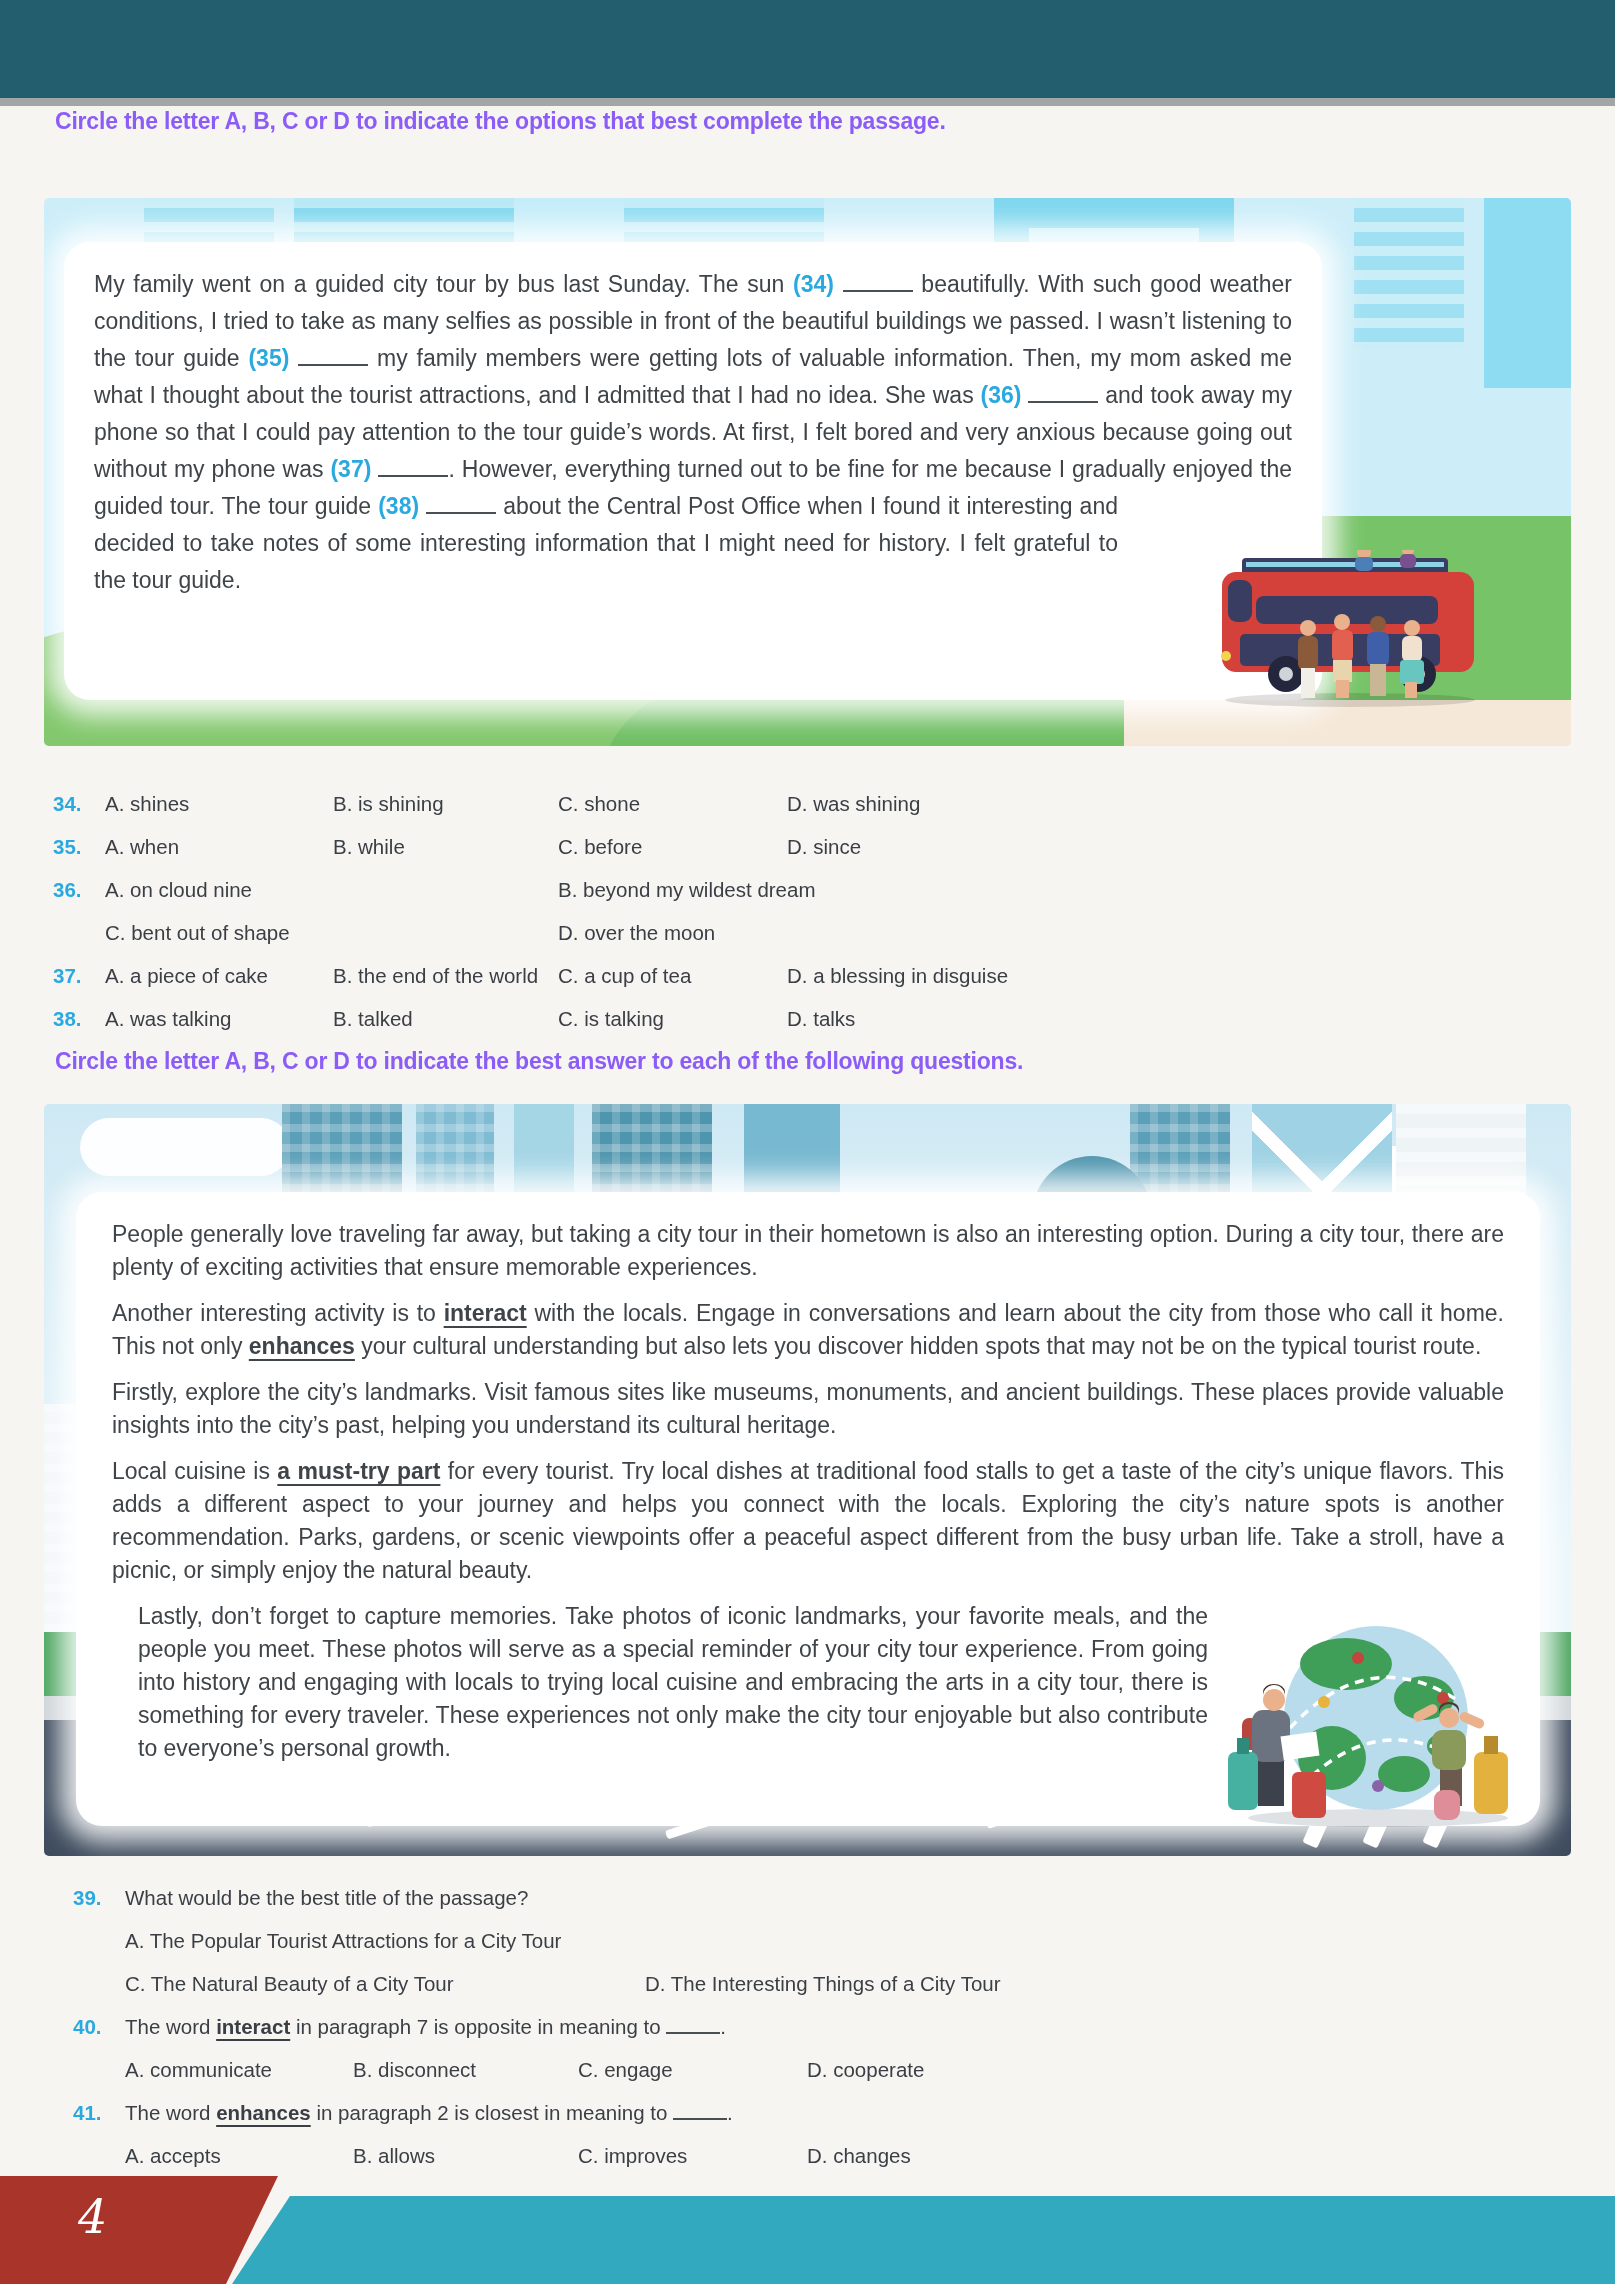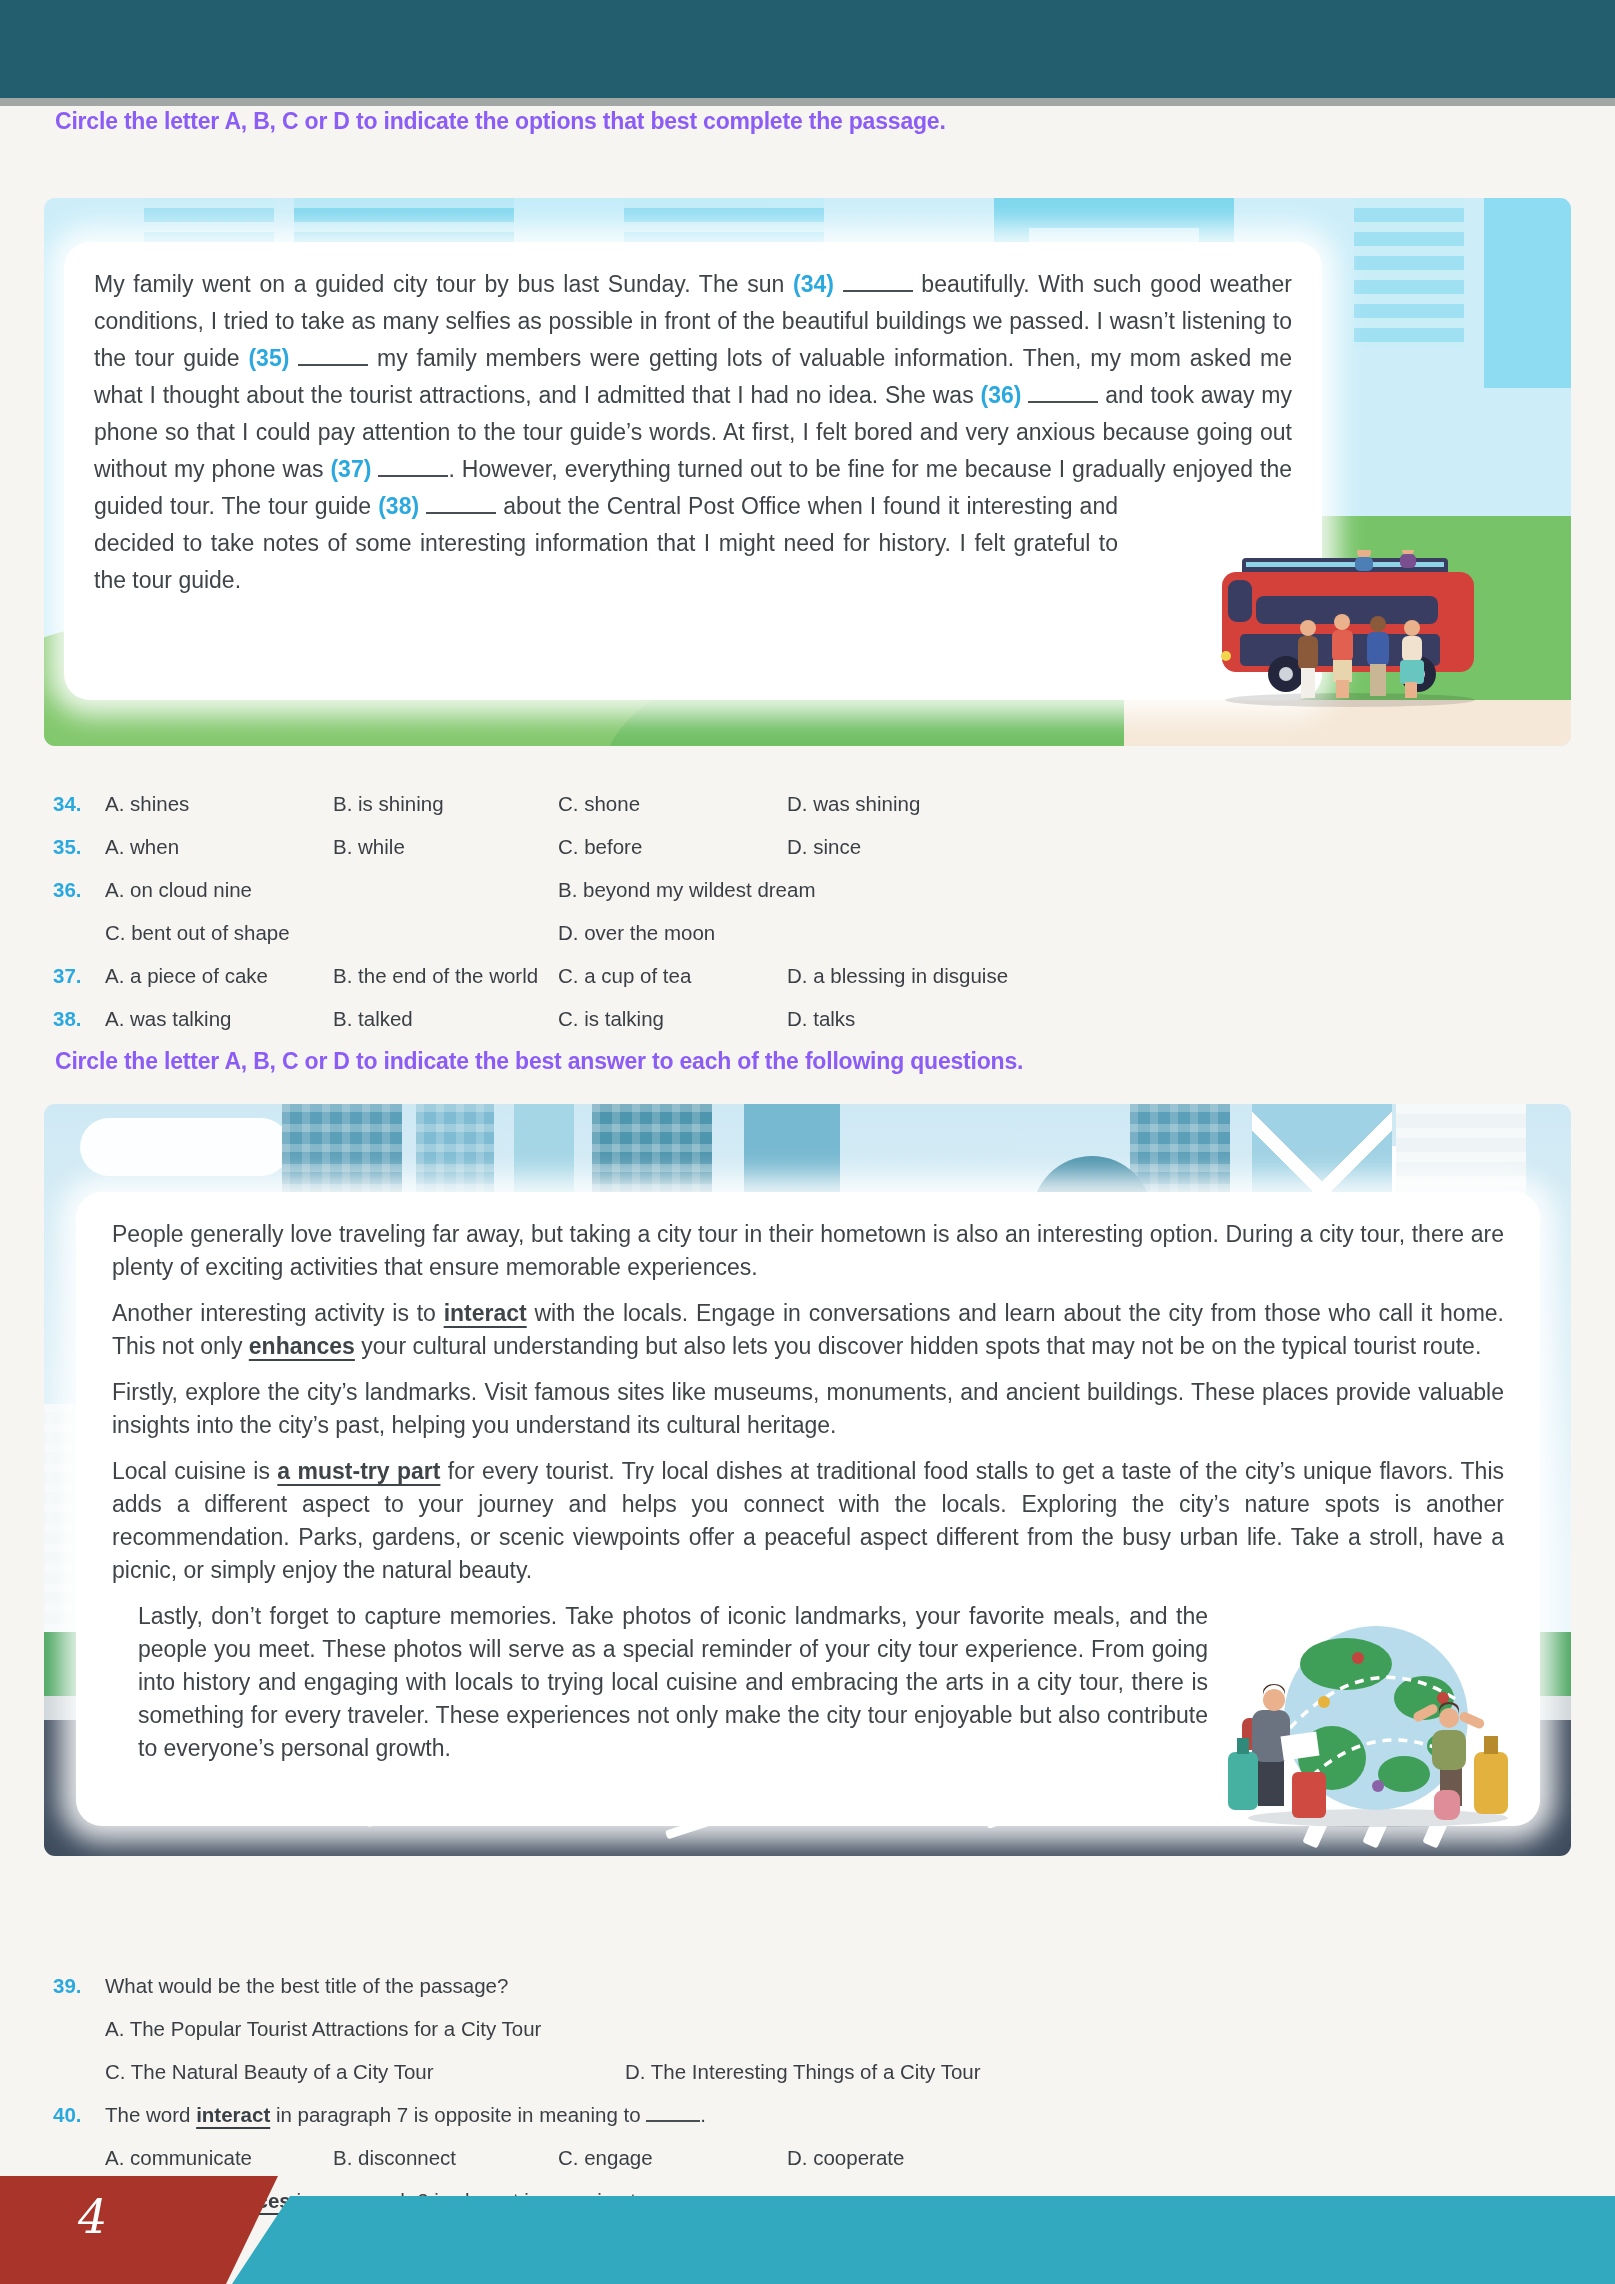--- a/index.html
+++ b/index.html
@@ -17,21 +17,21 @@
   .footer-red{position:absolute;left:0;top:2176px;width:290px;height:108px;background:#a93429;
     clip-path:polygon(0 0,278px 0,226px 108px,0 108px);}
   .page-num{position:absolute;left:78px;top:14px;color:#fff;font-family:"DejaVu Serif",serif;
     font-style:italic;font-size:46px;}
   
   .instruction{position:absolute;left:55px;width:1500px;font-size:23px;font-weight:bold;
     color:#8b5cf6;letter-spacing:-0.2px;}
   .instruction-1{top:108px;}
   .instruction-2{top:1048px;}
   
-  .panel{position:absolute;left:44px;width:1527px;overflow:hidden;border-radius:11px;}
+  .panel{position:absolute;left:44px;width:1527px;overflow:hidden;border-radius:5px;}
   .panel-1{top:198px;height:548px;background:#cdeef9;}
   .panel-2{top:1104px;height:752px;background:linear-gradient(#cfe9f4,#e9f6fb 60%);}
   .building{position:absolute;top:0;}
   .stripes{background-image:repeating-linear-gradient(to bottom,rgba(255,255,255,.45) 0 10px,rgba(255,255,255,0) 10px 24px);}
   .grid-win{background-image:
      repeating-linear-gradient(to bottom,rgba(255,255,255,.25) 0 8px,rgba(255,255,255,0) 8px 20px),
      repeating-linear-gradient(to right,rgba(255,255,255,.18) 0 8px,rgba(255,255,255,0) 8px 20px);}
   .hill{position:absolute;border-radius:50%;}
   .cloud{position:absolute;background:#fff;border-radius:60px;opacity:.95;}
   .ground-beige{position:absolute;background:#f5e8d8;}
@@ -50,21 +50,21 @@
   .num{color:#2aa9e0;font-weight:bold;}
   .blank{display:inline-block;width:70px;height:14px;border-bottom:2.5px solid #4a4f54;
     vertical-align:baseline;}
   .blank-sm{width:54px;}
   .kw{font-weight:bold;text-decoration:underline;text-decoration-thickness:2px;text-underline-offset:5px;}
   .wrap-spacer{float:right;width:160px;height:120px;margin-left:14px;}
   .globe-float{float:right;width:290px;height:224px;margin:6px -14px -8px 20px;}
   
   .questions{position:absolute;left:0;width:1560px;}
   .cloze-questions{top:782px;}
-  .reading-questions{top:1964px;}
+  .reading-questions{top:1876px;margin-left:20px;}
   .qrow{display:grid;align-items:baseline;padding-left:53px;height:43px;line-height:43px;
     font-size:20.5px;color:#3a3f45;}
   .qrow .qnum{color:#2aa9e0;font-weight:bold;}
   .cols4{grid-template-columns:52px 228px 225px 229px 1fr;}
   .cols2{grid-template-columns:52px 453px 1fr;}
   .cols2w{grid-template-columns:52px 520px 1fr;}
   .colsq{grid-template-columns:52px 1fr;}
   .bus-svg{position:absolute;left:1168px;top:352px;width:276px;height:160px;}
   .green-stage{position:absolute;left:1060px;top:318px;width:467px;height:188px;
     background:#77c468;border-radius:46px 0 0 0;}

